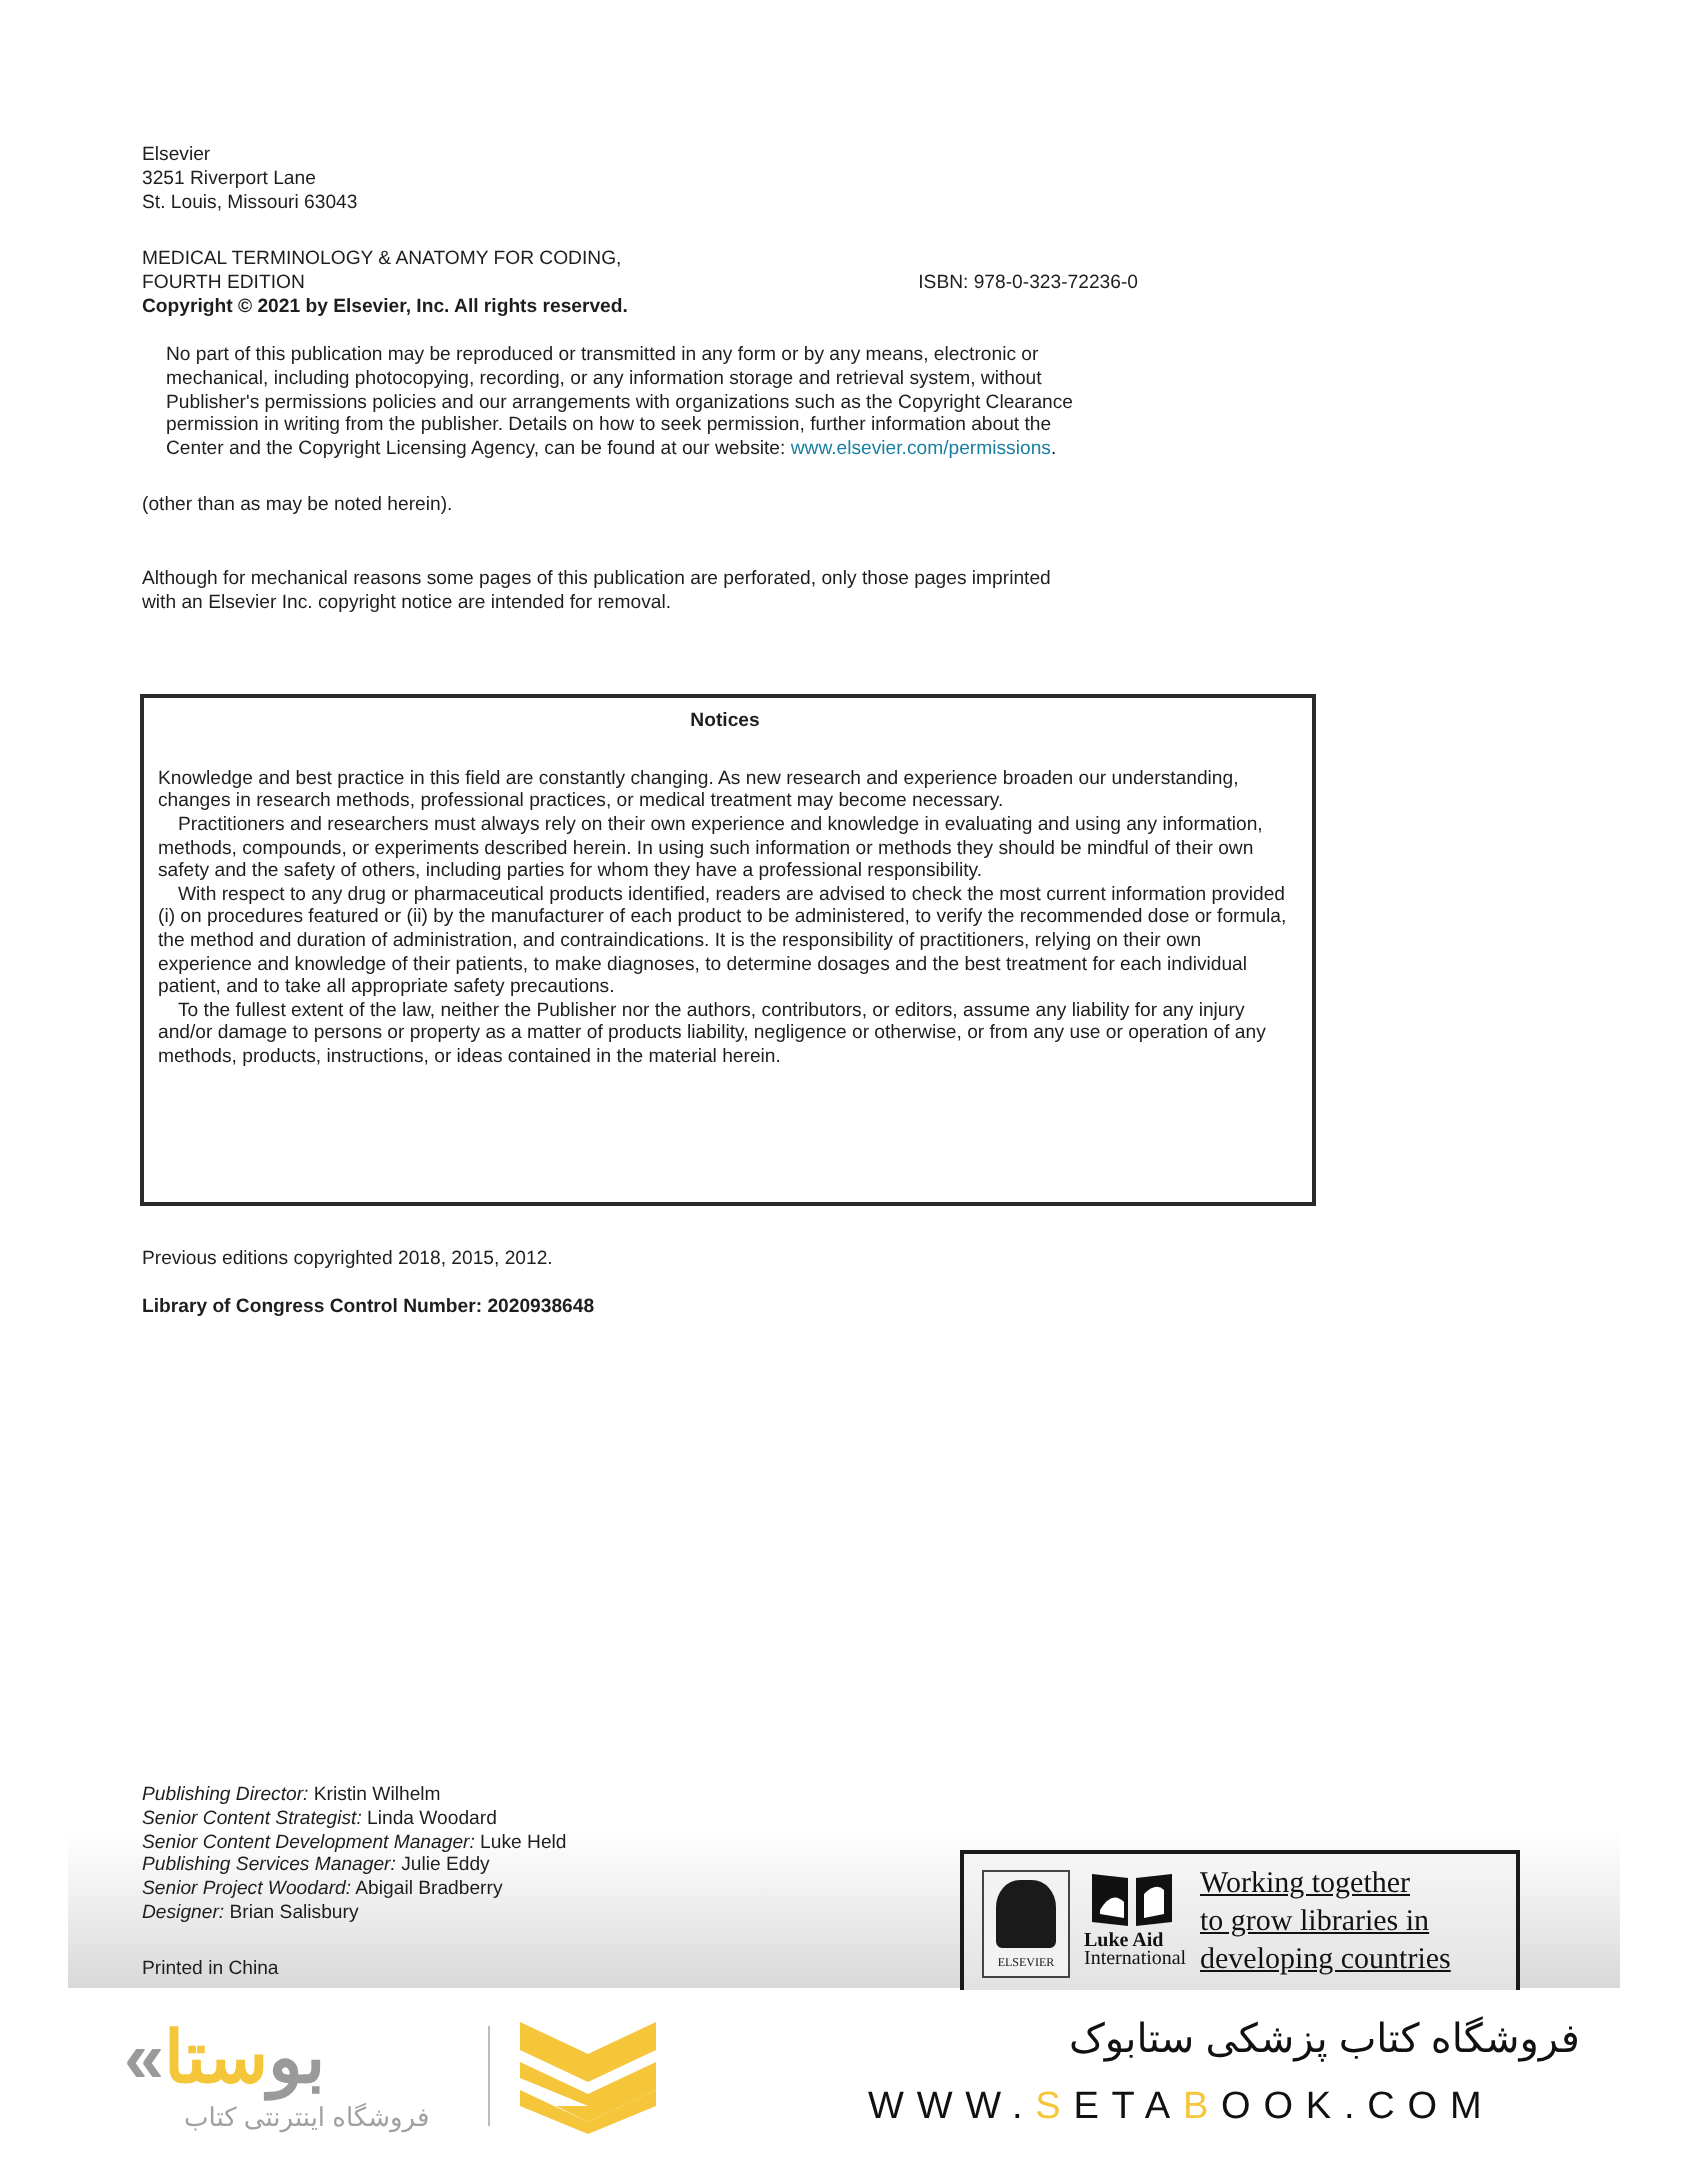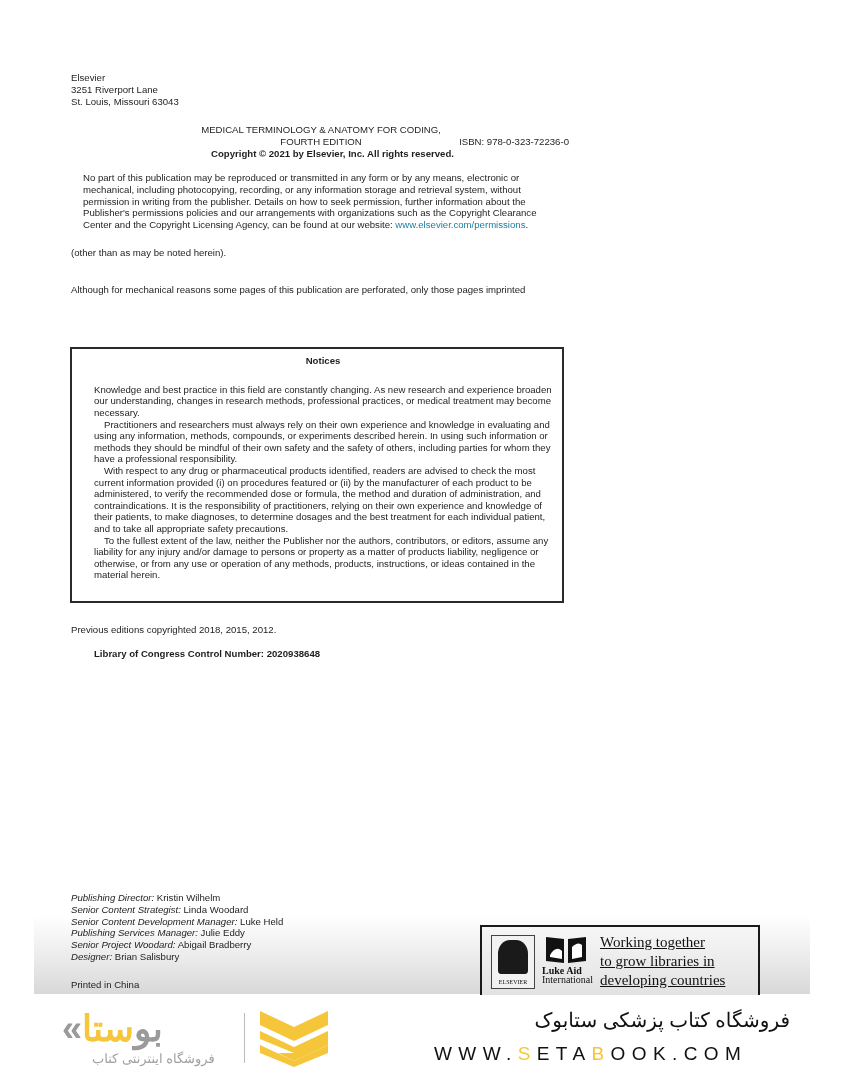--- a/index.html
+++ b/index.html
@@ -4,33 +4,33 @@
   <style>
     html, body { margin: 0; padding: 0; }
     body {
       width: 844px; height: 1080px; position: relative; overflow: hidden;
       background: #ffffff; color: #1e1e1e;
       font-family: "Liberation Sans", sans-serif;
       font-size: 9.6px; line-height: 11.8px;
     }
     .abs { position: absolute; }
     .line { display: block; white-space: nowrap; }
-    .bold { font-weight: bold; margin-left: 23px; }
+    .bold { font-weight: bold; }
     .link { color: #1a7fa0; }
     .para { width: 490px; }
     #publisher { left: 71px; top: 72px; }
-    #title-block { left: 71px; top: 124px; width: 500px; text-align: center; }
+    #title-block { left: 71px; top: 124px; width: 500px; }
     #isbn { position: absolute; right: 2px; top: 12px; }
     #rights { left: 71px; top: 172px; margin-left: 12px; }
     #protected { left: 71px; top: 247px; }
     #perforated { left: 71px; top: 284px; }
     #notices {
-      left: 70px; top: 347px; width: 494px; height: 256px;
+      left: 70px; top: 347px; width: 588px; height: 256px;
       border: 2px solid #2a2a2a; box-sizing: border-box;
-      padding: 6px 10px 6px 22px;
+      padding: 6px 10px 6px 7px;
     }
     #notices .title { text-align: center; font-weight: bold; margin-bottom: 17px; }
     #notices p { margin: 0; line-height: 11.6px; }
     #notices p.indent { text-indent: 10px; }
     #prev { left: 71px; top: 624px; }
     #lccn { left: 71px; top: 648px; }
     #grad-band {
       left: 34px; top: 915px; width: 776px; height: 79px;
       background: linear-gradient(to bottom, #ffffff 0%, #ebebeb 55%, #d8d8d8 100%);
     }
@@ -107,31 +107,32 @@
 <div id="title-block" class="abs">
   <span class="line">MEDICAL TERMINOLOGY &amp; ANATOMY FOR CODING,</span>
   <span class="line">FOURTH EDITION</span>
   <span class="line bold">Copyright © 2021 by Elsevier, Inc. All rights reserved.</span>
   <span id="isbn">ISBN: 978-0-323-72236-0</span>
 </div>
 
 <div id="rights" class="abs para">
   <span class="line">No part of this publication may be reproduced or transmitted in any form or by any means, electronic or</span>
   <span class="line">mechanical, including photocopying, recording, or any information storage and retrieval system, without</span>
+  <span class="line">Publisher's permissions policies and our arrangements with organizations such as the Copyright Clearance</span>
   <span class="line">permission in writing from the publisher. Details on how to seek permission, further information about the</span>
-  <span class="line">Publisher's permissions policies and our arrangements with organizations such as the Copyright Clearance</span>
   <span class="line"><span>Center and the Copyright Licensing Agency, can be found at our website: </span><span class="link">www.elsevier.com/permissions</span><span>.</span></span>
 </div>
 
 <div id="protected" class="abs para">
   <span class="line">(other than as may be noted herein).</span>
 </div>
 
 <div id="perforated" class="abs para">
   <span class="line">Although for mechanical reasons some pages of this publication are perforated, only those pages imprinted</span>
+  <span class="line">with an Elsevier Inc. copyright notice are intended for removal.</span>
 </div>
 
 <div id="notices" class="abs">
   <div class="title">Notices</div>
   <p>Knowledge and best practice in this field are constantly changing. As new research and experience broaden our understanding, changes in research methods, professional practices, or medical treatment may become necessary.</p>
   <p class="indent">Practitioners and researchers must always rely on their own experience and knowledge in evaluating and using any information, methods, compounds, or experiments described herein. In using such information or methods they should be mindful of their own safety and the safety of others, including parties for whom they have a professional responsibility.</p>
   <p class="indent">With respect to any drug or pharmaceutical products identified, readers are advised to check the most current information provided (i) on procedures featured or (ii) by the manufacturer of each product to be administered, to verify the recommended dose or formula, the method and duration of administration, and contraindications. It is the responsibility of practitioners, relying on their own experience and knowledge of their patients, to make diagnoses, to determine dosages and the best treatment for each individual patient, and to take all appropriate safety precautions.</p>
   <p class="indent">To the fullest extent of the law, neither the Publisher nor the authors, contributors, or editors, assume any liability for any injury and/or damage to persons or property as a matter of products liability, negligence or otherwise, or from any use or operation of any methods, products, instructions, or ideas contained in the material herein.</p>
 </div>
 

